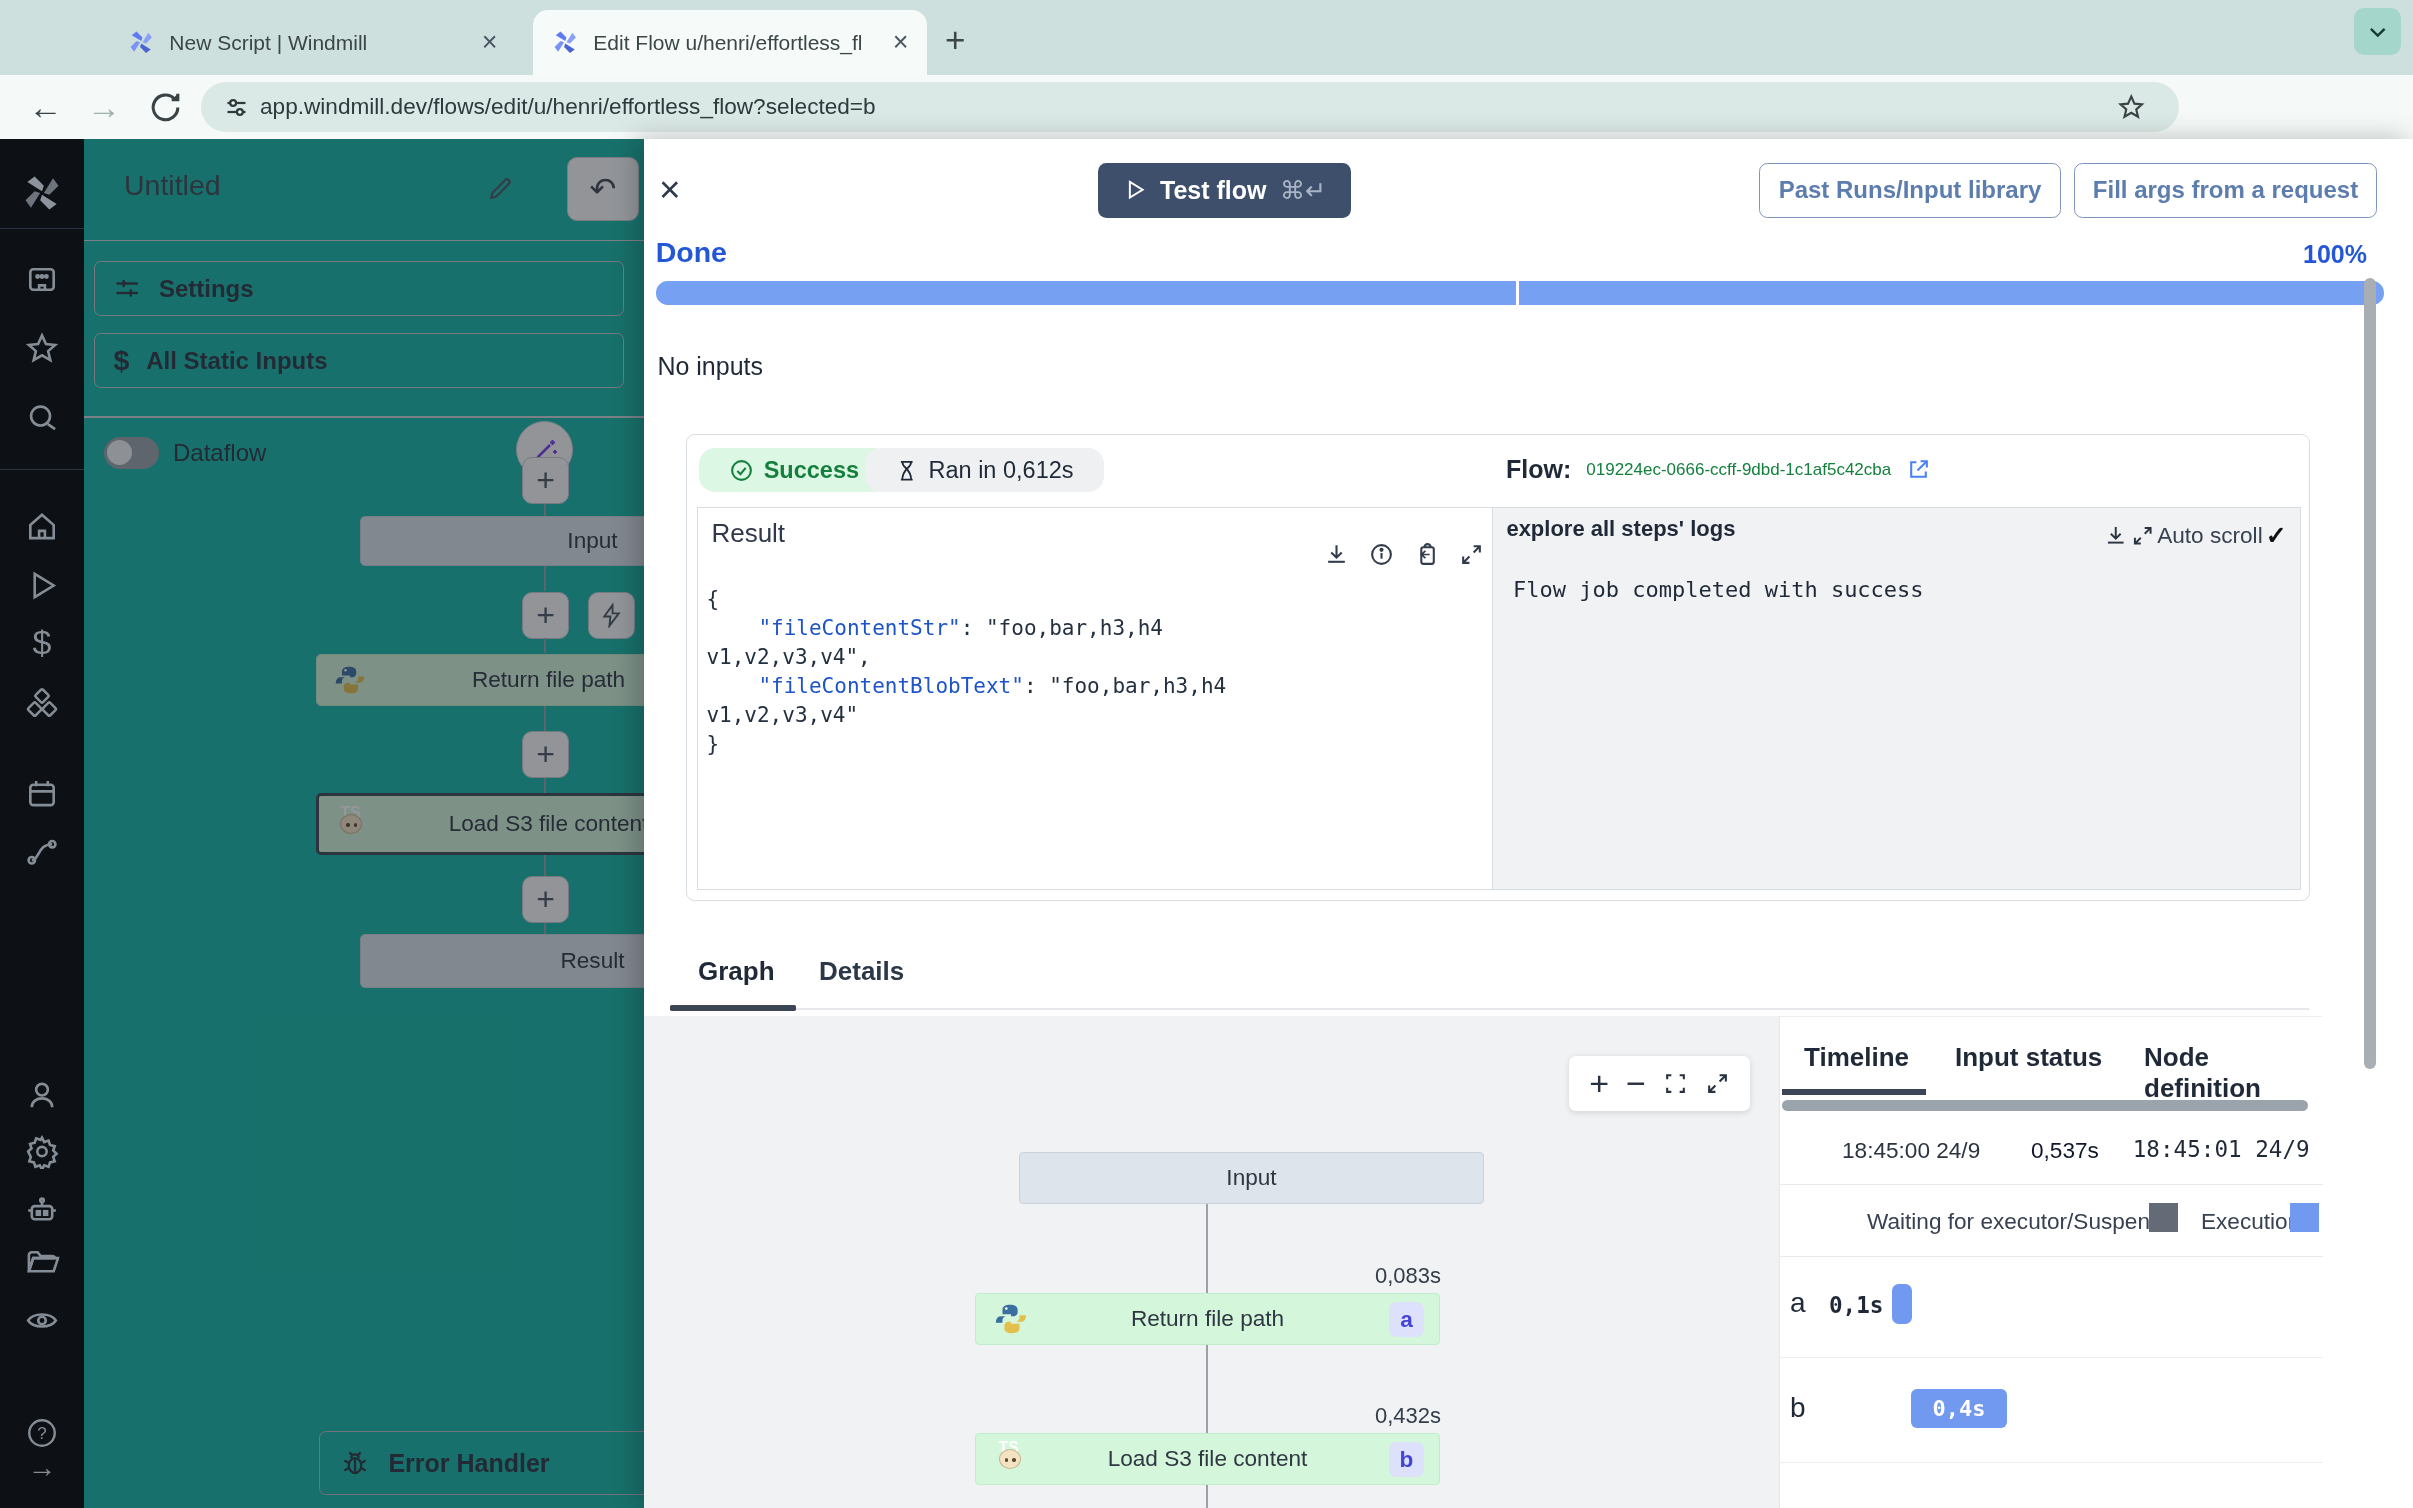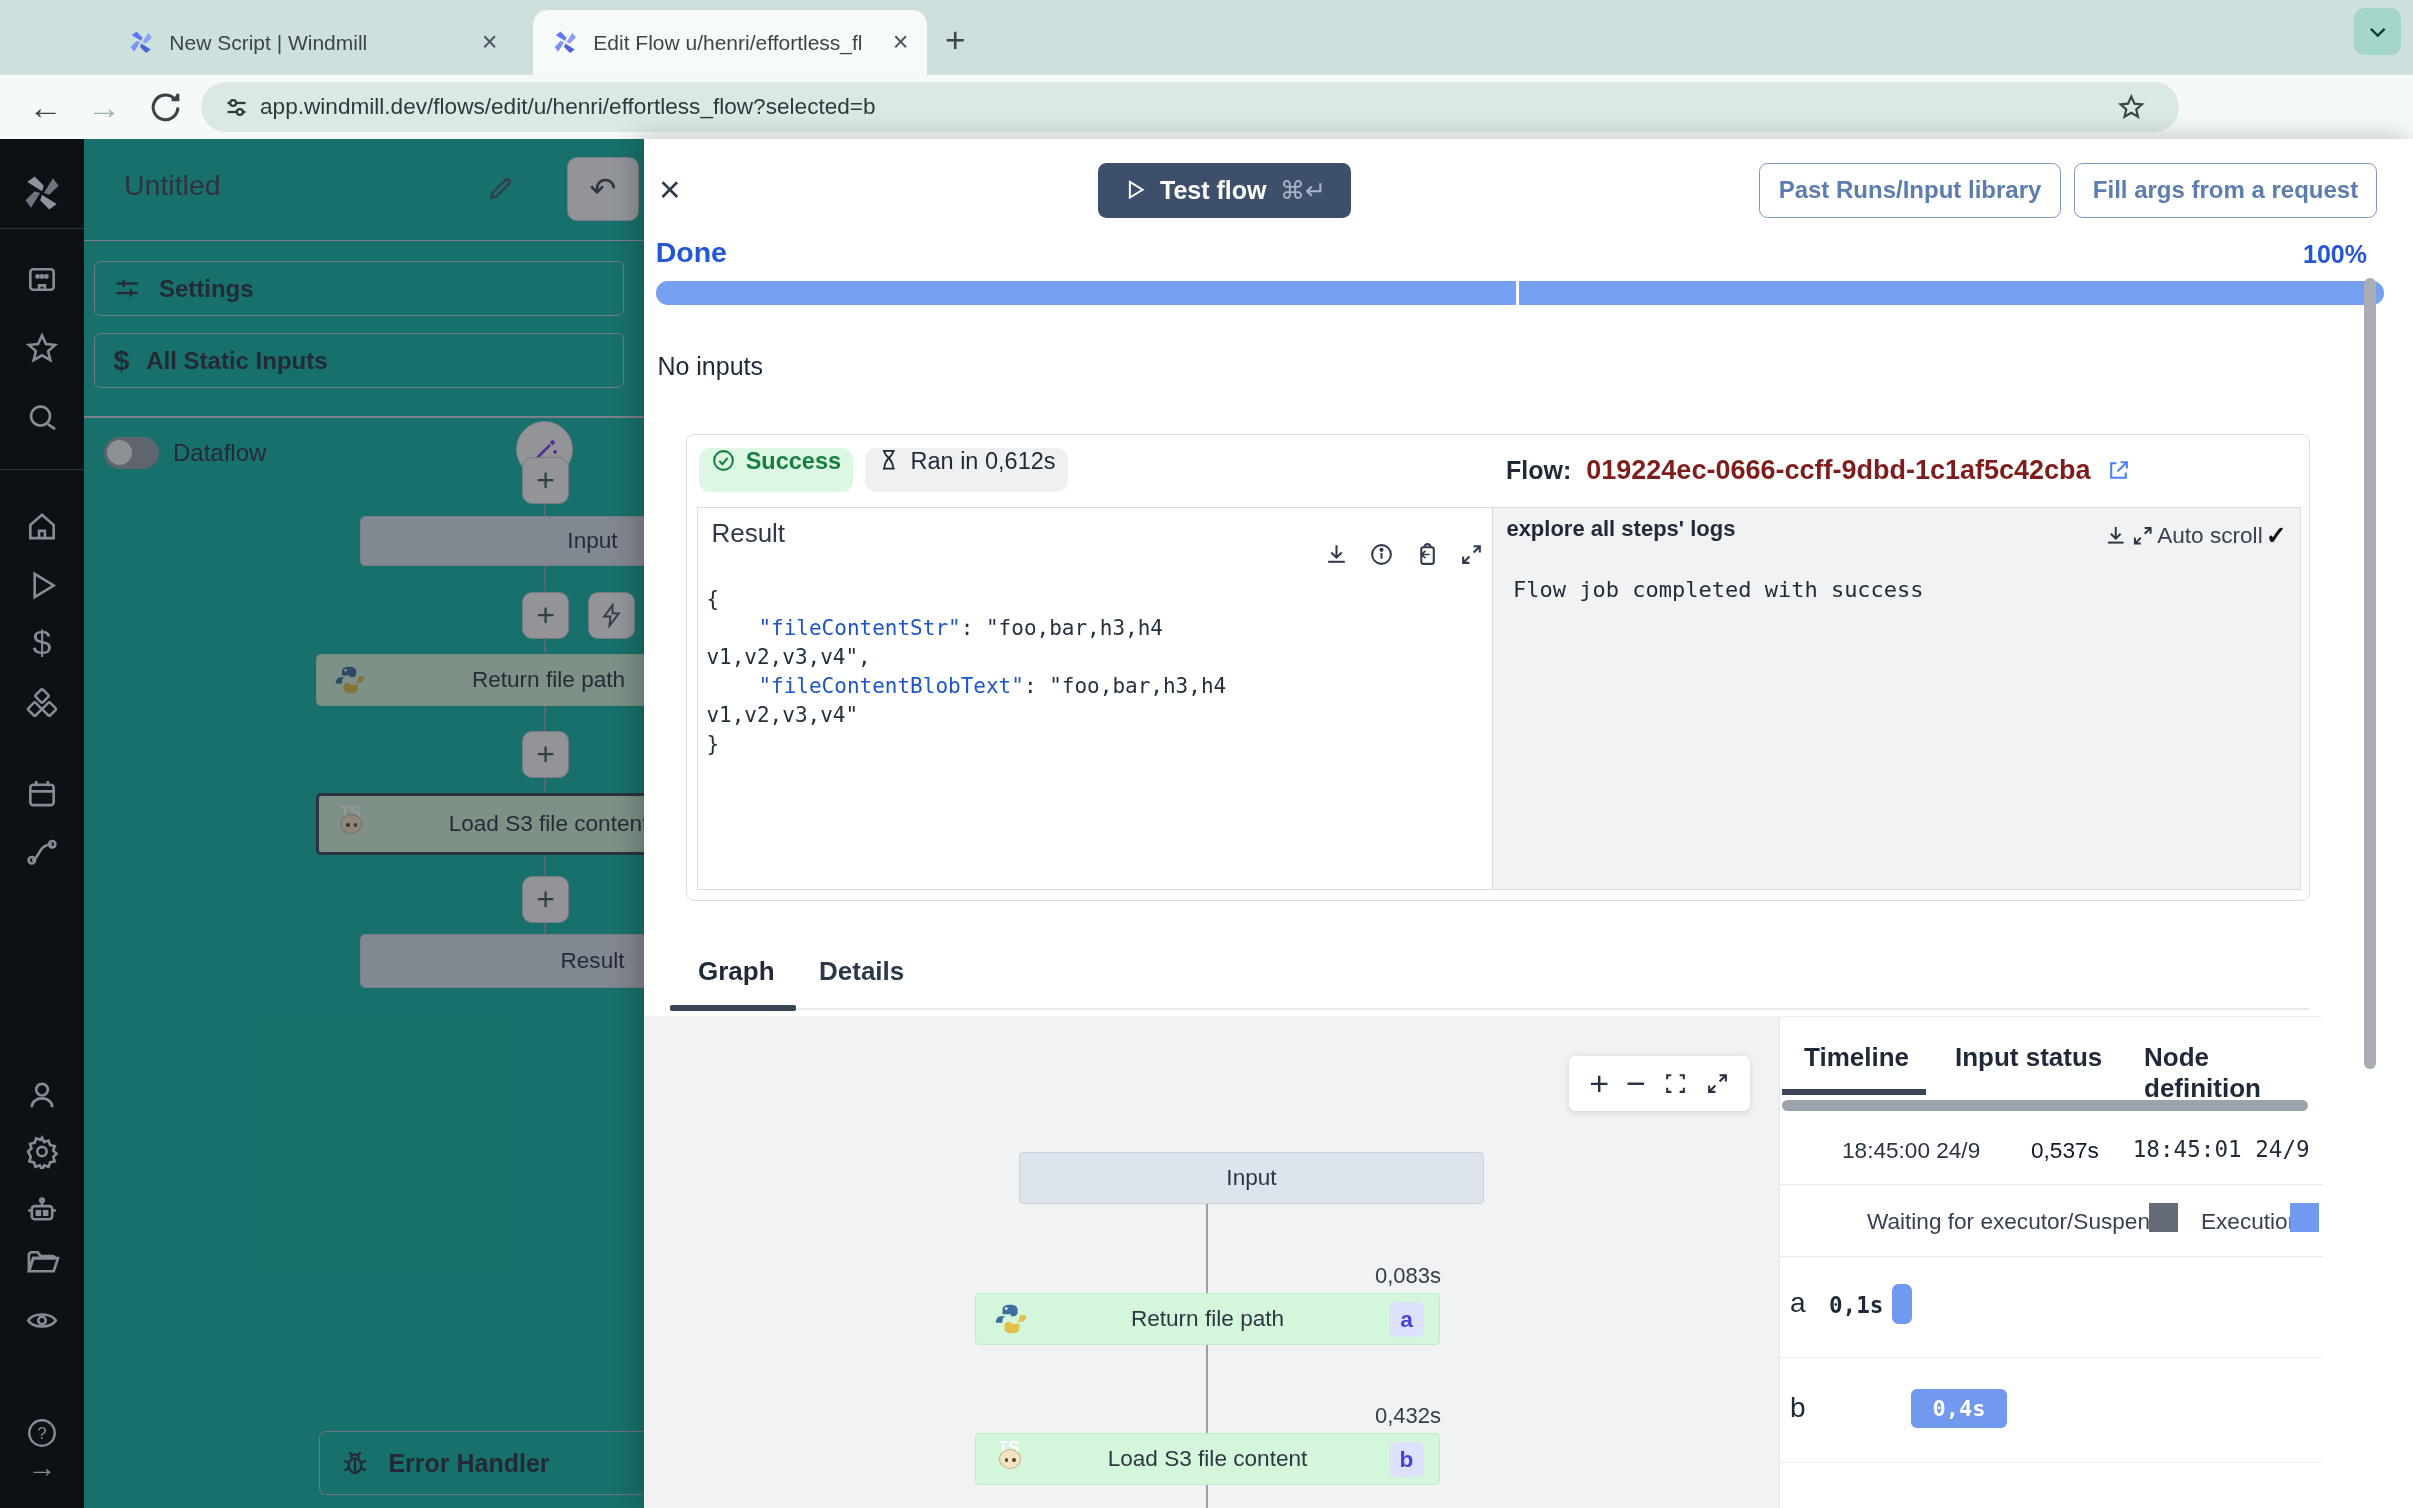--- a/index.html
+++ b/index.html
@@ -69,25 +69,25 @@
   .fillargs { left:1430px; width:303px; }
   .done { position:absolute; left:11.7px; top:97px; font-size:28.5px; font-weight:bold; color:#2457d6; }
   .pct { position:absolute; right:47px; top:101px; font-size:25px; font-weight:bold; color:#2457d6; }
   .progress { position:absolute; left:11.7px; top:142px; width:1728px; height:23.5px; border-radius:11.7px; background:#76a1f3; }
   .prog-div { position:absolute; left:49.8%; top:0; width:2.5px; height:23.5px; background:#fff; }
   .noinputs { position:absolute; left:13.4px; top:213px; font-size:25px; color:#1f2937; }
   .vscroll { position:absolute; left:1720px; top:139px; width:11.7px; height:791px; border-radius:5.9px; background:#a9aeb4; }
 
   
   .card { position:absolute; left:42px; top:295px; width:1624px; height:467px; border:1.7px solid #d8dde2; border-radius:8.4px; background:#fff; }
-  .badge { position:absolute; top:13.4px; height:44px; border-radius:11px; display:flex; align-items:flex-start; gap:10px; padding:0 12px; font-size:23.5px; }
+  .badge { position:absolute; top:13.4px; height:44px; border-radius:16px; display:flex; align-items:center; gap:10px; padding:0 30px; font-size:23.5px; }
   .b-success { left:11.7px; background:#dcf7e3; color:#157f3d; font-weight:bold; }
   .b-ran { left:178px; background:#eef0f2; color:#1f2937; }
   .flowline { position:absolute; left:819px; top:20px; font-size:25px; font-weight:bold; color:#1f2937; display:flex; gap:15px; align-items:center; white-space:nowrap; }
-  .flowid { color:#7f1d1d; font-weight:bold; font-size:27px; }
+  .flowid { color:#15803d; font-weight:normal; font-size:17px; }
   .card-body { position:absolute; left:10px; top:72px; width:1604px; height:383px; border:1.7px solid #d8dde2; display:flex; }
   .res-pane { position:relative; width:794px; height:100%; background:#fff; }
   .res-title { position:absolute; left:13.4px; top:10px; font-size:26px; color:#30394a; }
   .res-icons { position:absolute; right:8.4px; top:34px; display:flex; gap:20px; color:#323c4d; }
   .json { position:absolute; left:8.4px; top:77px; font-family:"DejaVu Sans Mono",monospace; font-size:21px; line-height:29px; color:#23303f; white-space:pre; }
   .jkey { color:#1d55c9; }
   .jind { padding-left:52px; }
   .logs-pane { position:relative; width:808px; height:100%; background:#f1f2f4; border-left:1.7px solid #d8dde2; }
   .logs-head { position:absolute; left:13.4px; top:8.4px; font-size:22px; font-weight:bold; color:#1f2937; }
   .logs-right { position:absolute; right:13.4px; top:13.4px; display:flex; align-items:center; gap:3px; color:#2b3440; }

